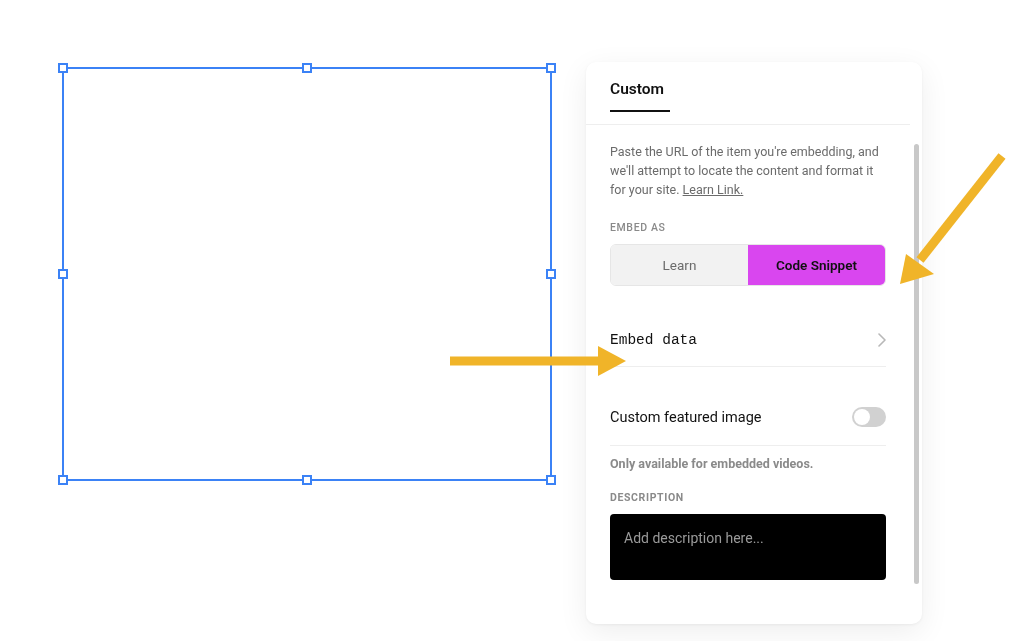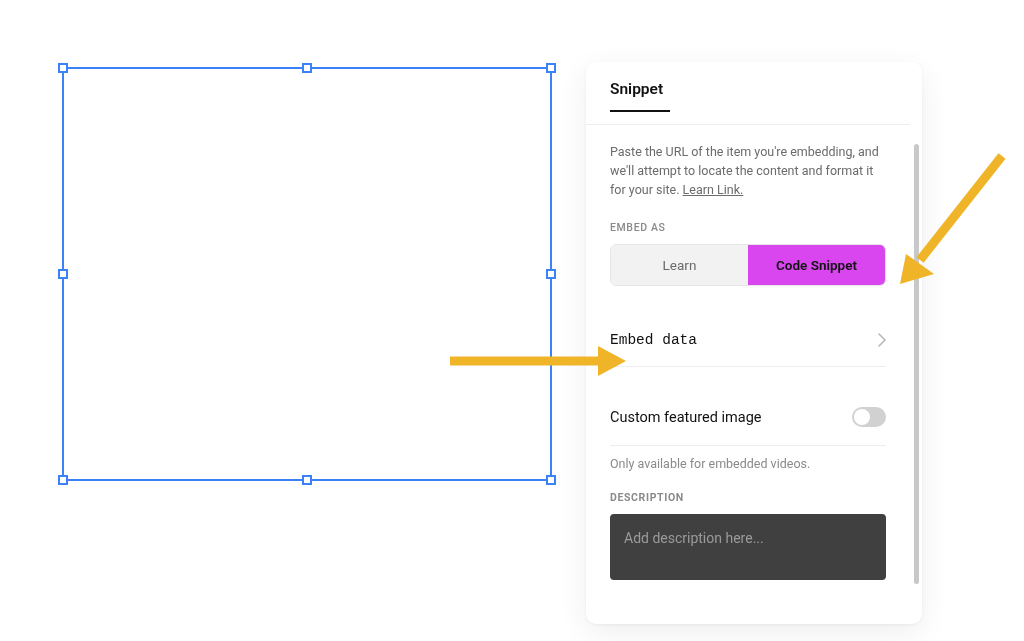--- a/index.html
+++ b/index.html
@@ -173,33 +173,34 @@
       height: 16px;
       background: #fff;
       border-radius: 50%;
       top: 2px;
       left: 2px;
     }
     .note-text {
       font-size: 12.5px;
       color: #8a8a8a;
       padding-bottom: 4px;
+      font-weight: bold;
     }
 
     .desc-label {
       font-size: 10.5px;
       letter-spacing: 0.06em;
       color: #8a8a8a;
       font-weight: 700;
       text-transform: uppercase;
       margin-top: 16px;
     }
     .desc-area {
       margin-top: 10px;
-      background: #404040;
+      background: #000000;
       border-radius: 4px;
       height: 66px;
       padding: 14px 14px;
     }
     .desc-placeholder {
       color: #9a9a9a;
       font-size: 14px;
     }
 
     
@@ -220,21 +221,21 @@
   <div class="handle h-mr"></div>
   <div class="handle h-bl"></div>
   <div class="handle h-bm"></div>
   <div class="handle h-br"></div>
 </div>
 
 <div class="panel">
   <div class="panel-inner">
 
     <div class="panel-tab">
-      <div class="panel-tab-label">Snippet</div>
+      <div class="panel-tab-label">Custom</div>
       <div class="tab-underline"></div>
     </div>
     <div class="divider-full"></div>
 
     <div class="help-text">
       <span>Paste the URL of the item you're embedding, and we'll attempt to locate the content and format it for your site. </span><a href="#">Learn Link.</a>
     </div>
 
     <div class="section-caption">EMBED AS</div>
     <div class="segmented">

